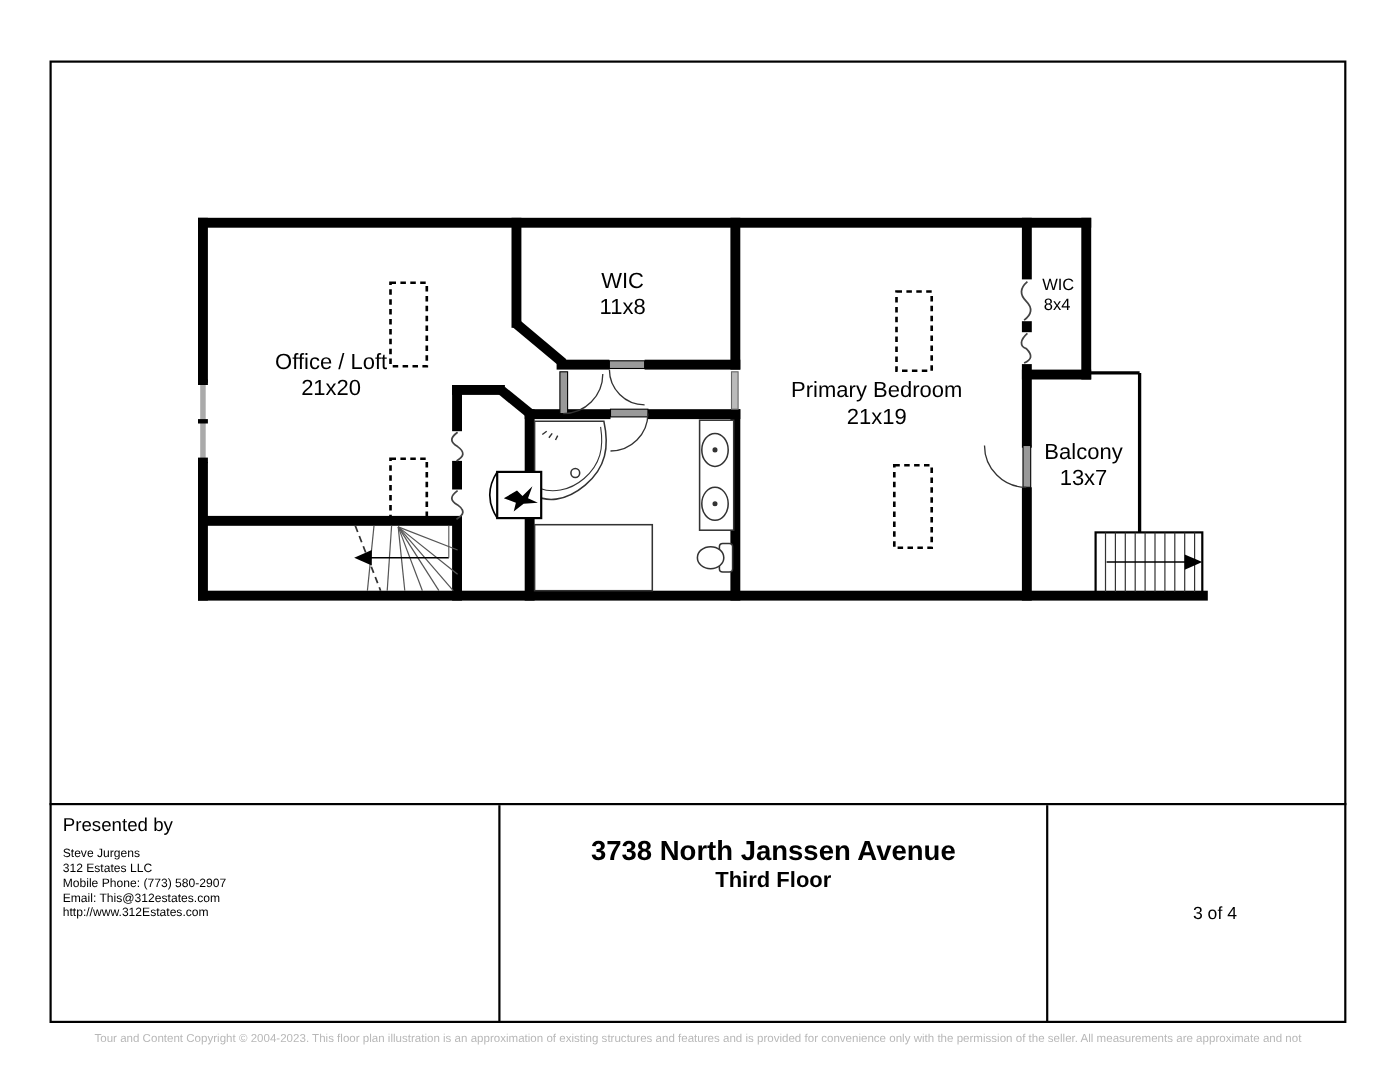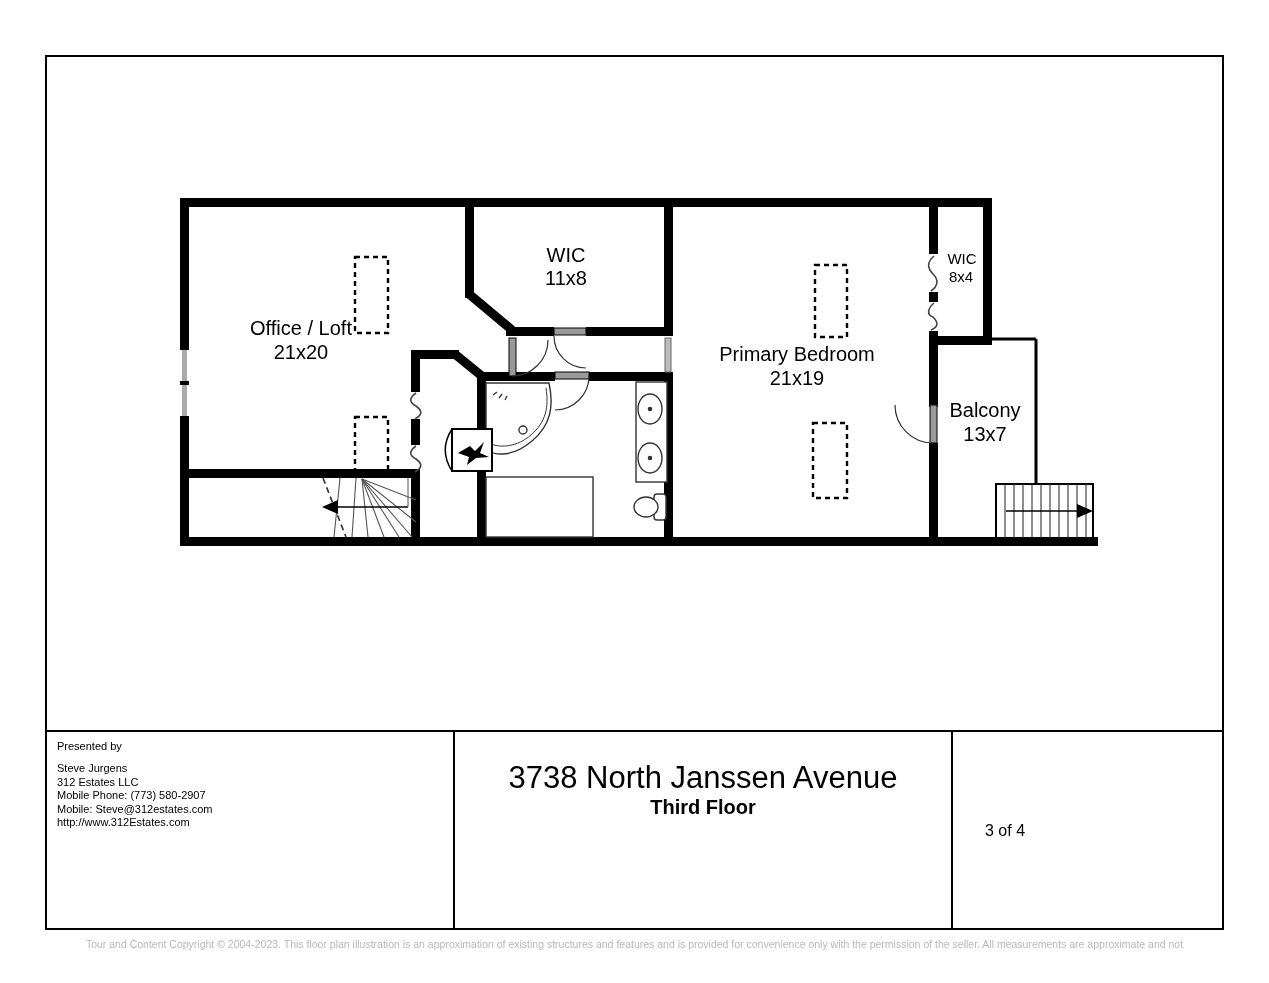--- a/index.html
+++ b/index.html
@@ -16,24 +16,24 @@
   .room-label-sm{font-family:"Liberation Sans", sans-serif;font-size:15px;fill:#000;}
   .footer-band{
     position:absolute;left:45px;top:730px;width:1179px;height:200px;
     border-top:2px solid #000;display:flex;box-sizing:border-box;
   }
   .footer-cell-contact{width:408px;box-sizing:border-box;padding:8px 10px 0 12px;}
   .footer-cell-title{
     width:500px;box-sizing:border-box;border-left:2px solid #000;border-right:2px solid #000;
     text-align:center;
   }
-  .footer-cell-page{flex:1;display:flex;align-items:center;justify-content:flex-start;padding-left:32px;}
-  .presented-by{font-size:11px;margin-bottom:10px;}
+  .footer-cell-page{flex:1;display:flex;align-items:center;justify-content:center;padding-left:32px;}
+  .presented-by{font-size:17px;margin-bottom:10px;}
   .contact-line{font-size:11px;line-height:13.5px;}
-  .doc-title{font-size:31px;font-weight:normal;margin-top:28px;}
+  .doc-title{font-size:25px;font-weight:bold;margin-top:28px;}
   .doc-subtitle{font-size:20px;font-weight:bold;}
   .page-number{font-size:16px;}
   .disclaimer{
     position:absolute;left:0;top:938px;width:1269px;text-align:center;
     font-size:10.5px;line-height:13px;color:#b8b8b8;
   }
 </style>
 </head>
 <body>
 
@@ -187,21 +187,21 @@
     <text class="room-label" x="985" y="441">13x7</text>
   </g>
 </svg>
 
 <div class="footer-band">
   <div class="footer-cell-contact">
     <div class="presented-by">Presented by</div>
     <div class="contact-line">Steve Jurgens</div>
     <div class="contact-line">312 Estates LLC</div>
     <div class="contact-line">Mobile Phone: (773) 580-2907</div>
-    <div class="contact-line">Mobile: Steve@312estates.com</div>
+    <div class="contact-line">Email: This@312estates.com</div>
     <div class="contact-line">http://www.312Estates.com</div>
   </div>
   <div class="footer-cell-title">
     <div class="doc-title">3738 North Janssen Avenue</div>
     <div class="doc-subtitle">Third Floor</div>
   </div>
   <div class="footer-cell-page">
     <div class="page-number">3 of 4</div>
   </div>
 </div>

